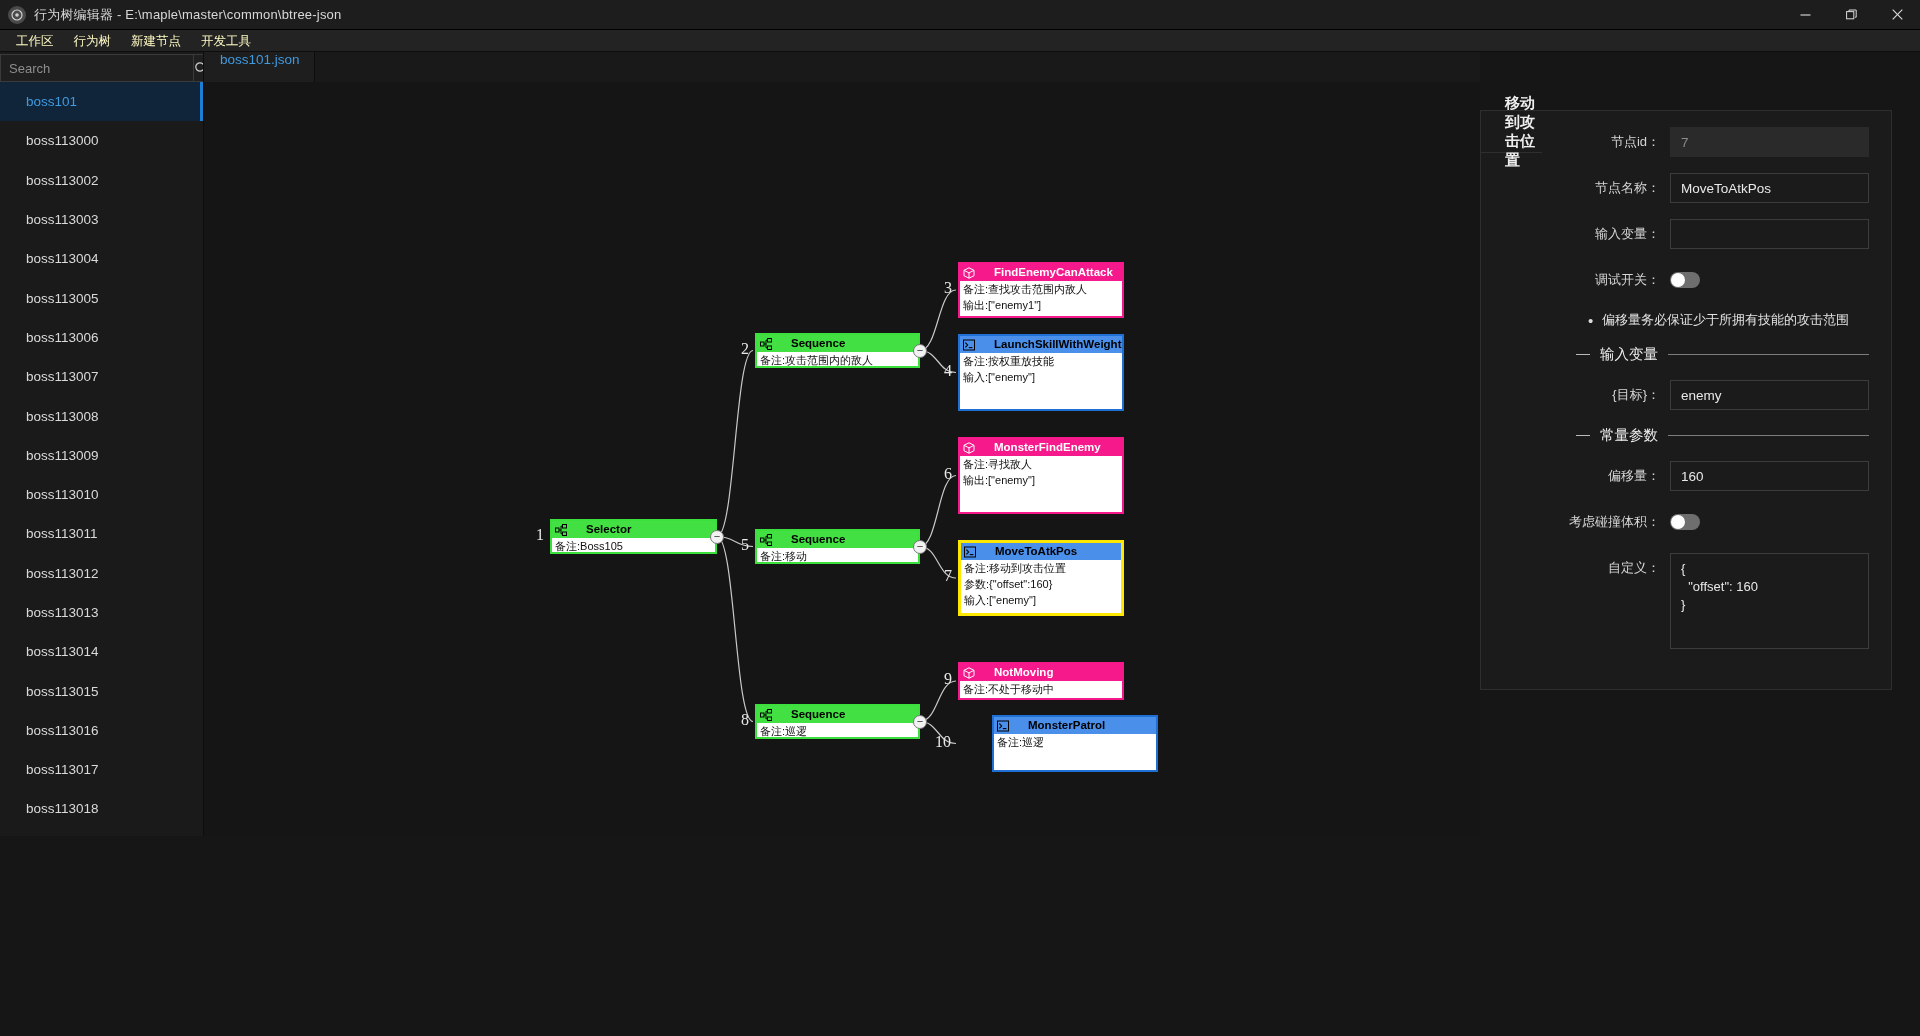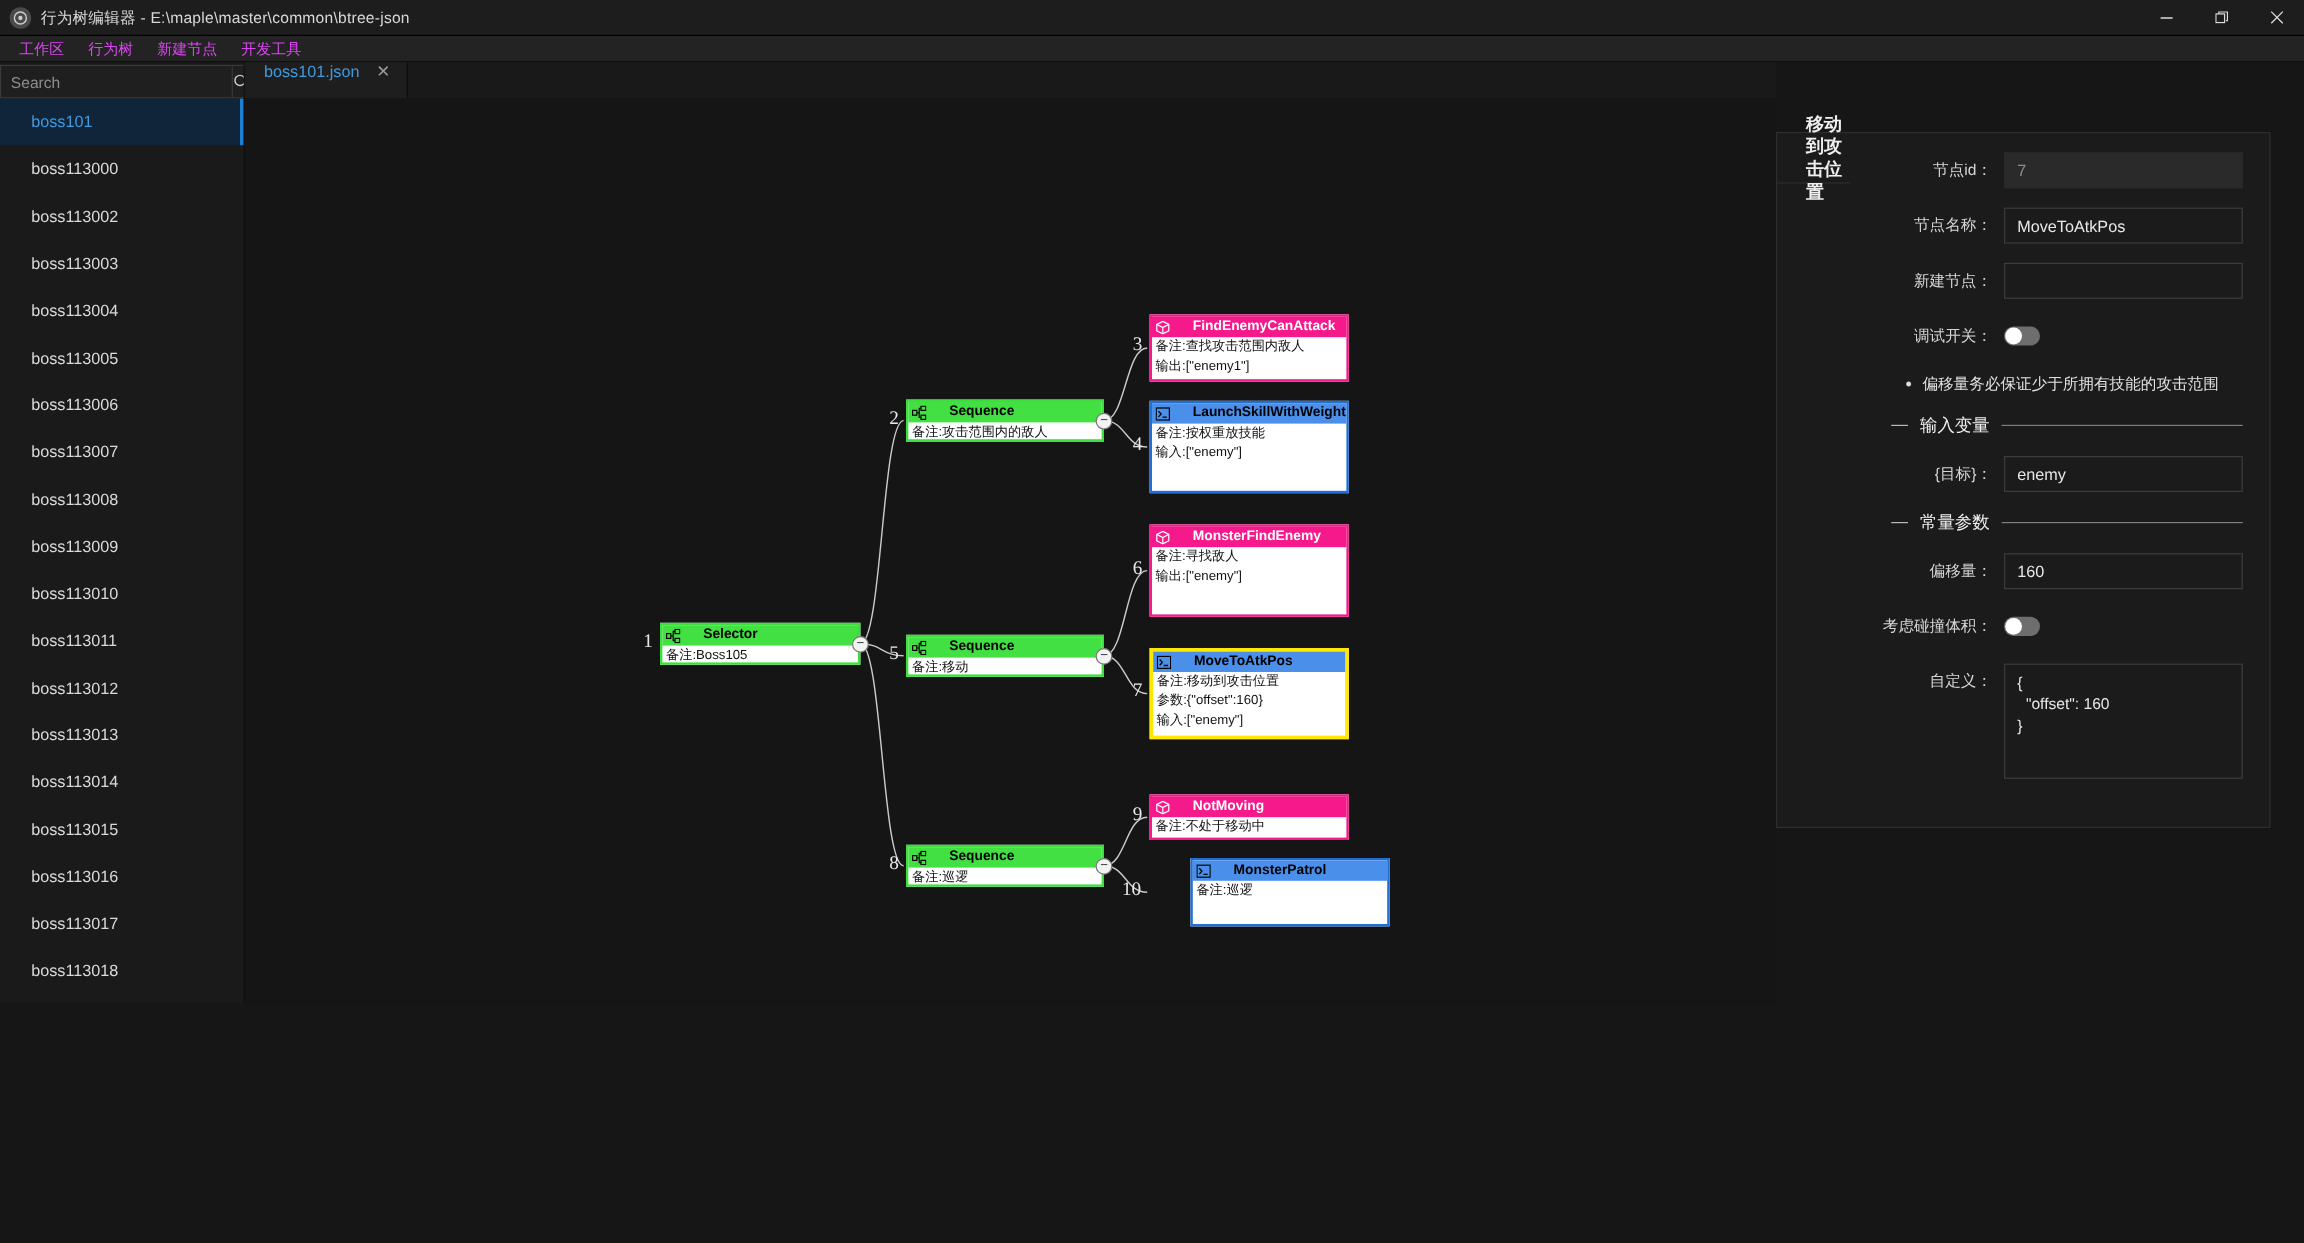--- a/index.html
+++ b/index.html
@@ -29,21 +29,21 @@
     width: 46px; height: 30px; display: flex; align-items: center; justify-content: center;
     color: #dcdcdc;
   }
 
   
   .menubar {
     height: 22px; background: #232323; display: flex; align-items: center;
     flex: 0 0 22px; padding-left: 6px; border-bottom: 1px solid #0d0d0d;
   }
   .menuitem {
-    font-size: 12.5px; color: #d946ef; padding: 2px 10px; line-height: 16px;
+    font-size: 12.5px; color: #fef9c3; padding: 2px 10px; line-height: 16px;
   }
 
   
   .body { flex: 1; display: flex; min-height: 0; position: relative; }
 
   
   .sidebar {
     width: 204px; flex: 0 0 204px; background: #1a1a1a;
     display: flex; flex-direction: column; border-right: 1px solid #0d0d0d;
     overflow: hidden;
@@ -66,23 +66,23 @@
   }
   .fileitem.selected { background: #10243a; color: #3f9ae0; }
   .fileitem.selected::after {
     content: ''; position: absolute; right: 0; top: 0; bottom: 0; width: 3px; background: #1d7fd4;
   }
 
   
   .center { flex: 1; display: flex; flex-direction: column; min-width: 0; background: #161616; }
   .tabbar { height: 30px; flex: 0 0 30px; background: #191919; display: flex; align-items: stretch; }
   .tab {
-    display: flex; gap: 14px;
+    display: flex; align-items: center; gap: 14px;
     padding: 0 14px 0 16px; background: #1e1e1e; color: #3f9ae0;
-    font-size: 13.5px; border-right: 1px solid #0d0d0d;
+    font-size: 13.5px; border-right: 1px solid #0d0d0d; flex-direction: column;
   }
   .tab-close { color: #9a9a9a; font-size: 14px; line-height: 1; }
 
   .canvas { flex: 1; position: relative; background: #151515; overflow: hidden; }
   .canvas svg.links { position: absolute; left:0; top:0; width: 100%; height: 100%; pointer-events: none; }
 
   
   .node {
     position: absolute; background: #ffffff; color: #111;
     border: 2px solid #000; box-sizing: border-box;
@@ -457,21 +457,21 @@
           <div class="flabel">节点id：</div>
           <input class="finput readonly" readonly="" value="7" style="">
         </div>
 
         <div class="frow">
           <div class="flabel">节点名称：</div>
           <input class="finput" value="MoveToAtkPos" style="">
         </div>
 
         <div class="frow">
-          <div class="flabel">新建节点：</div>
+          <div class="flabel">输入变量：</div>
           <input class="finput" value="" style="">
         </div>
 
         <div class="frow">
           <div class="flabel">调试开关：</div>
           <div class="toggle">
             <div class="knob"></div>
           </div>
         </div>
 

